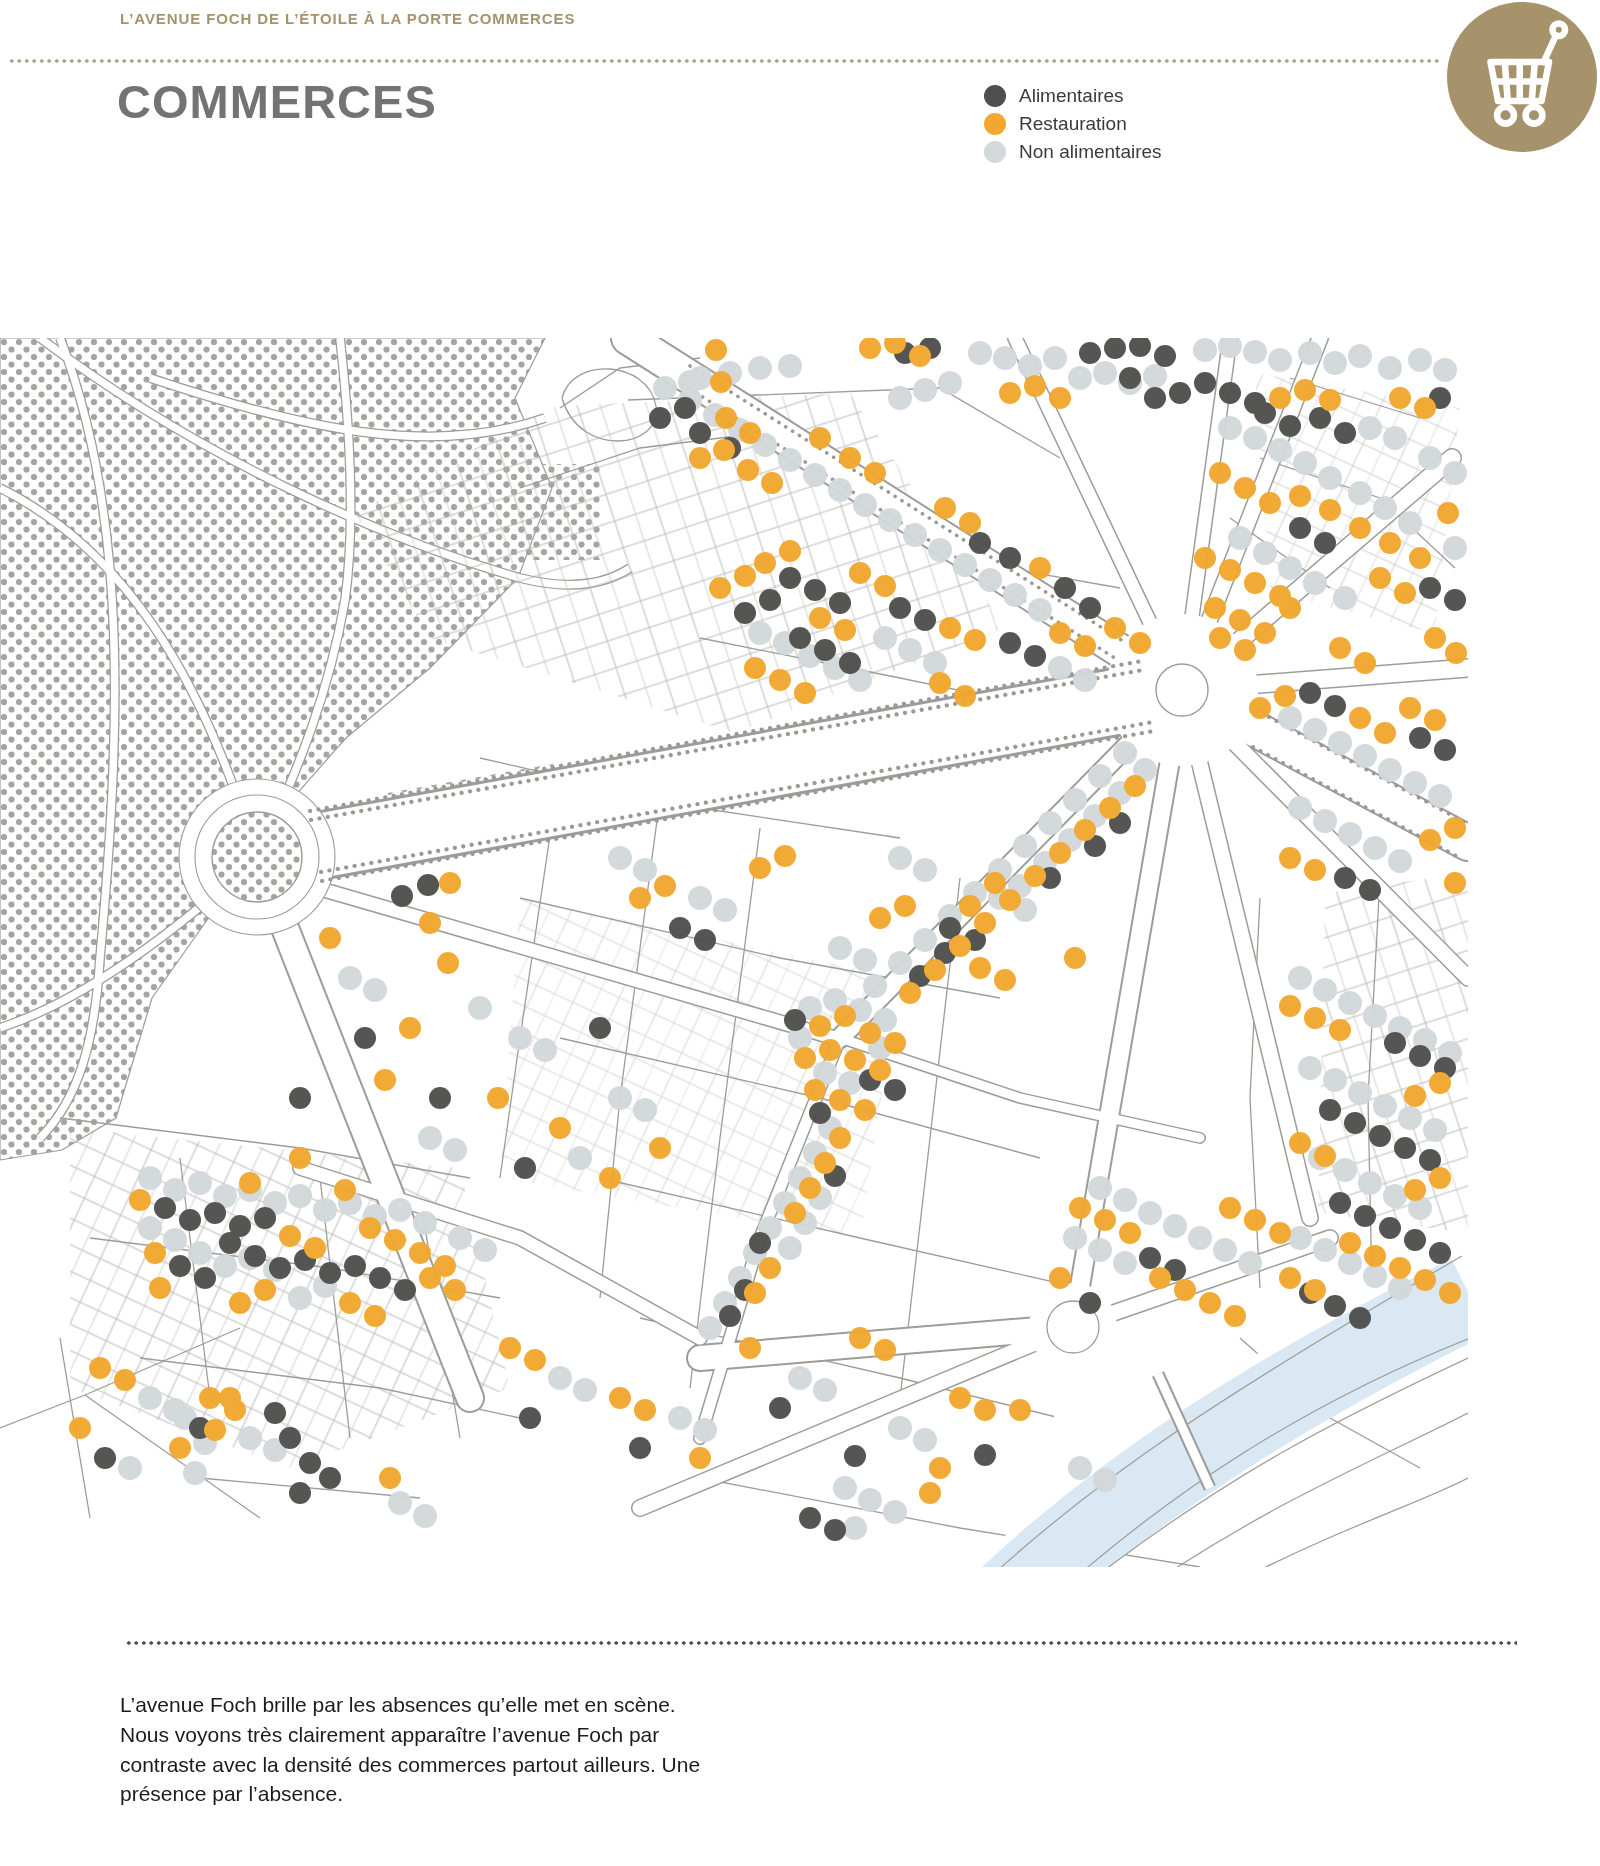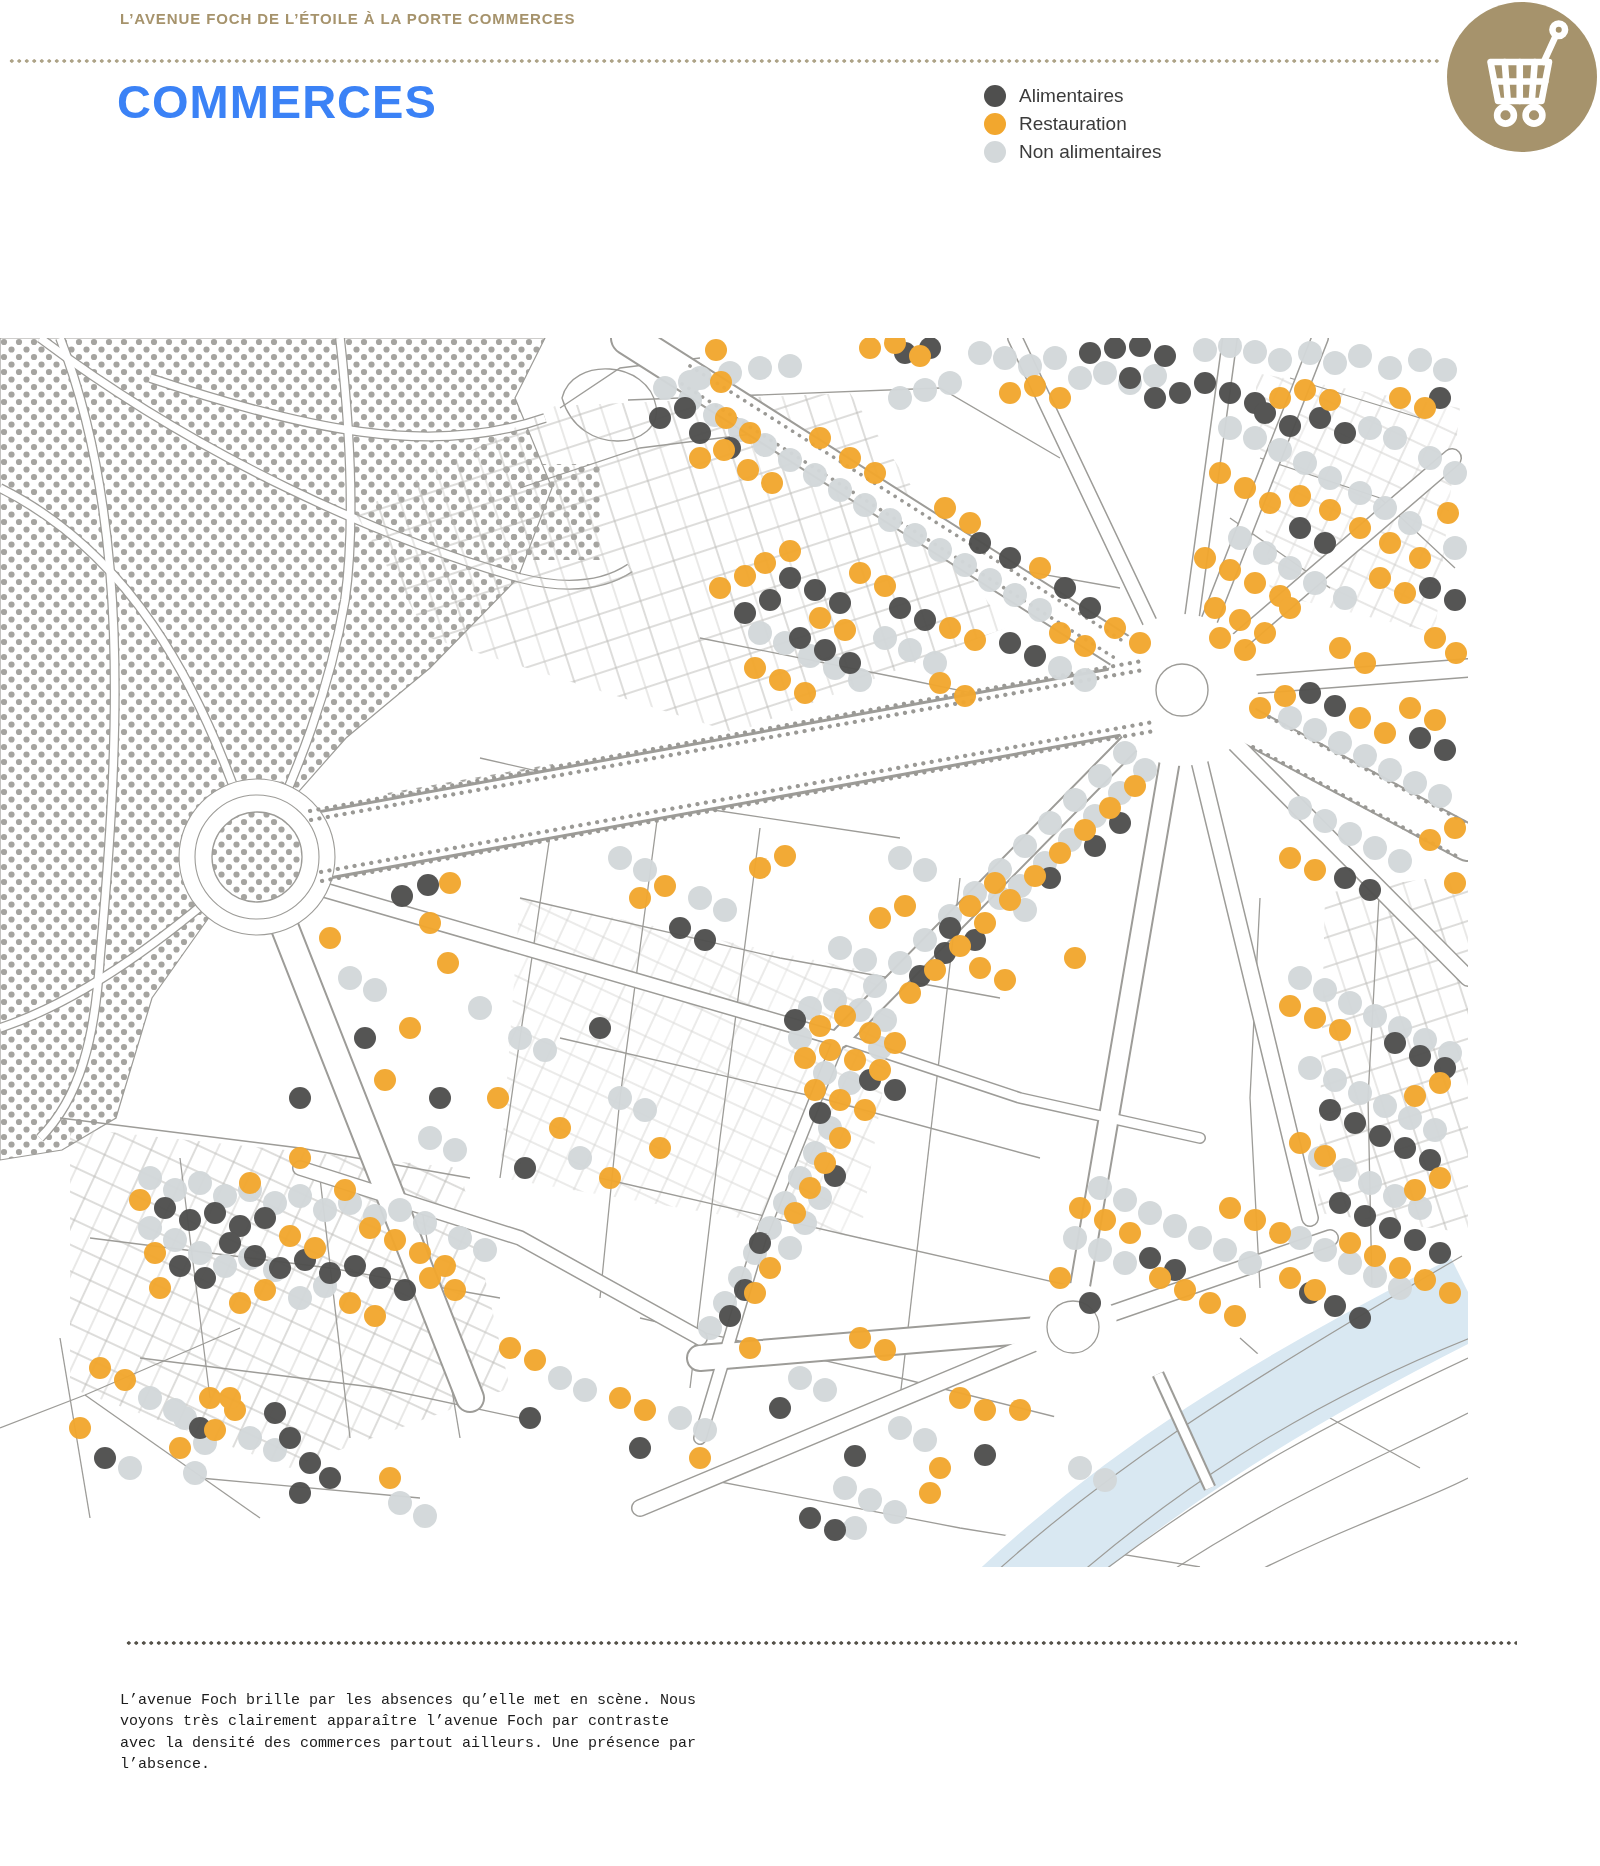--- a/index.html
+++ b/index.html
@@ -8,31 +8,31 @@
   .kicker{position:absolute;left:120px;top:10px;font-size:15px;font-weight:bold;
           letter-spacing:.9px;color:#a6936c;}
   .rule{position:absolute;height:4px;background-repeat:repeat-x;}
   .rule-top{left:8px;top:59px;width:1432px;
             background-image:radial-gradient(circle,#ada387 1.5px,transparent 1.9px);
             background-size:7.5px 4px;}
   .rule-bottom{left:125px;top:1641px;width:1392px;
             background-image:radial-gradient(circle,#55524a 1.5px,transparent 1.9px);
             background-size:7.5px 4px;}
   .page-title{position:absolute;left:117px;top:74px;font-size:47px;font-weight:bold;
-              letter-spacing:1px;color:#3b82f6;}
+              letter-spacing:1px;color:#737373;}
   .legend{position:absolute;left:984px;top:85px;}
   .legend-row{display:flex;align-items:flex-start;margin-bottom:6px;height:22px;}
   .legend-swatch{width:22px;height:22px;border-radius:50%;margin-right:13px;flex:0 0 auto;}
   .legend-label{font-size:19px;color:#3b3b3b;}
   .cart-badge{position:absolute;left:1447px;top:2px;width:150px;height:150px;
               border-radius:50%;background:#a6936c;}
   .cart-badge svg{position:absolute;left:0;top:0;}
   .map-wrap{position:absolute;left:0;top:338px;width:1468px;height:1229px;}
-  .caption{position:absolute;left:120px;top:1690px;width:592px;font-size:15px;
-           line-height:1.42;color:#1c1c1c;font-family:Liberation Mono, monospace;}
+  .caption{position:absolute;left:120px;top:1690px;width:592px;font-size:21px;
+           line-height:1.42;color:#1c1c1c;}
 </style>
 </head>
 <body>
 
 <div class="kicker">L’AVENUE FOCH DE L’ÉTOILE À LA PORTE COMMERCES</div>
 <div class="rule rule-top"></div>
 <div class="page-title">COMMERCES</div>
 
 <div class="legend">
   <div class="legend-row">

